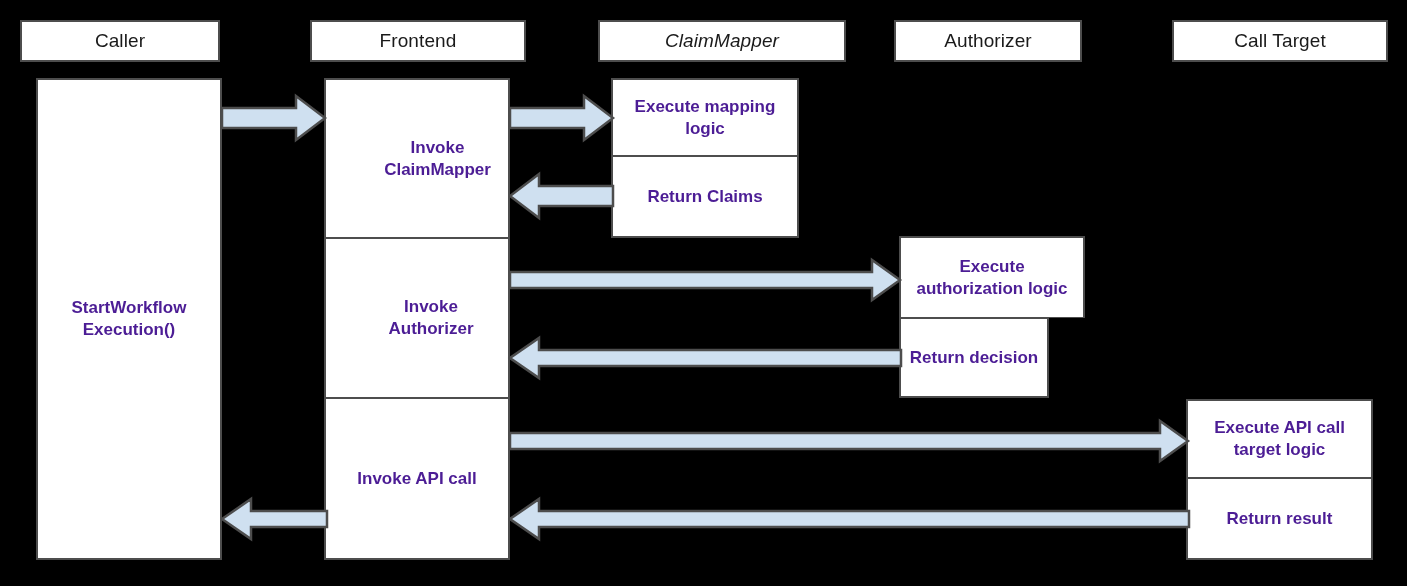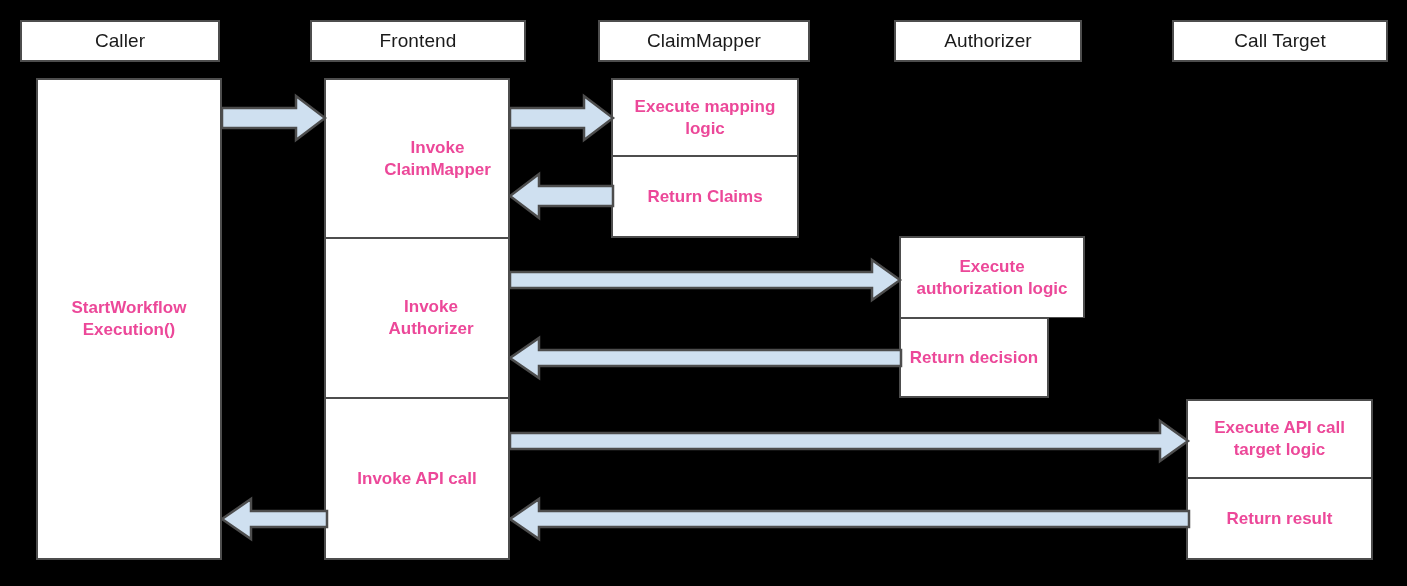--- a/index.html
+++ b/index.html
@@ -32,21 +32,21 @@
   }
   .activation {
     position: absolute;
     background: #ffffff;
     border: 2px solid #4d4d4d;
     box-sizing: border-box;
     display: flex;
     align-items: center;
     justify-content: center;
     text-align: center;
-    color: #ec4899;
+    color: #4c1d95;
     font-size: 17px;
     font-weight: bold;
     line-height: 1.28;
     padding: 2px 6px;
   }
   .activation.thin-top {
     border-top-width: 1px;
   }
   .activation.thin-bottom {
     border-bottom-width: 1px;
@@ -65,21 +65,21 @@
 <div id="canvas">
 
   <div class="lifeline-header" style="left:20px; top:20px; width:200px; height:42px;">
     <span>Caller</span>
   </div>
 
   <div class="lifeline-header" style="left:310px; top:20px; width:216px; height:42px;">
     <span>Frontend</span>
   </div>
 
-  <div class="lifeline-header" style="left:598px; top:20px; width:212px; height:42px;">
+  <div class="lifeline-header" style="left:598px; top:20px; width:248px; height:42px;font-style:italic;">
     <span>ClaimMapper</span>
   </div>
 
   <div class="lifeline-header" style="left:885px; top:20px; width:188px; height:42px;margin-left:9px;">
     <span>Authorizer</span>
   </div>
 
   <div class="lifeline-header" style="left:1172px; top:20px; width:216px; height:42px;">
     <span>Call Target</span>
   </div>

